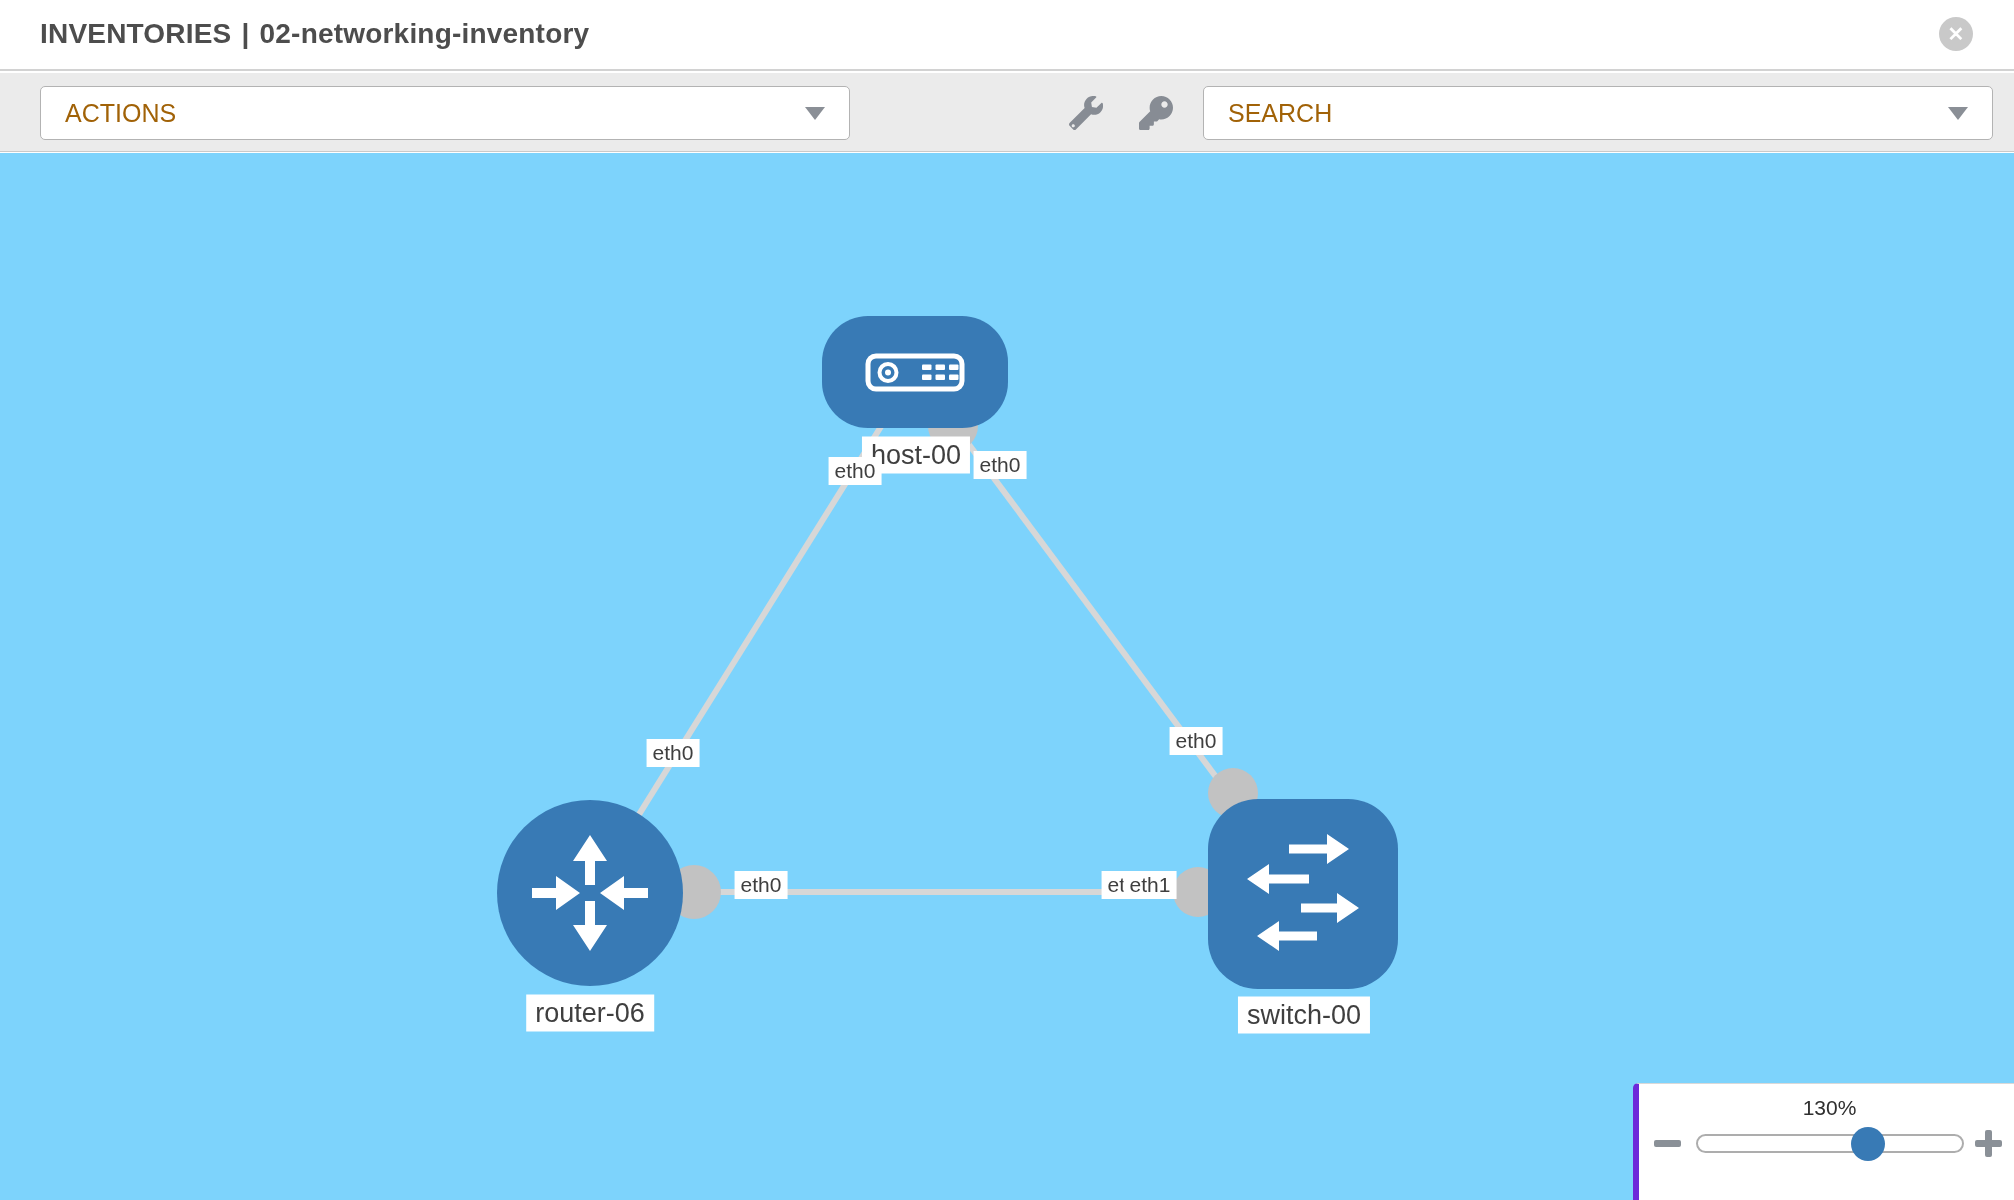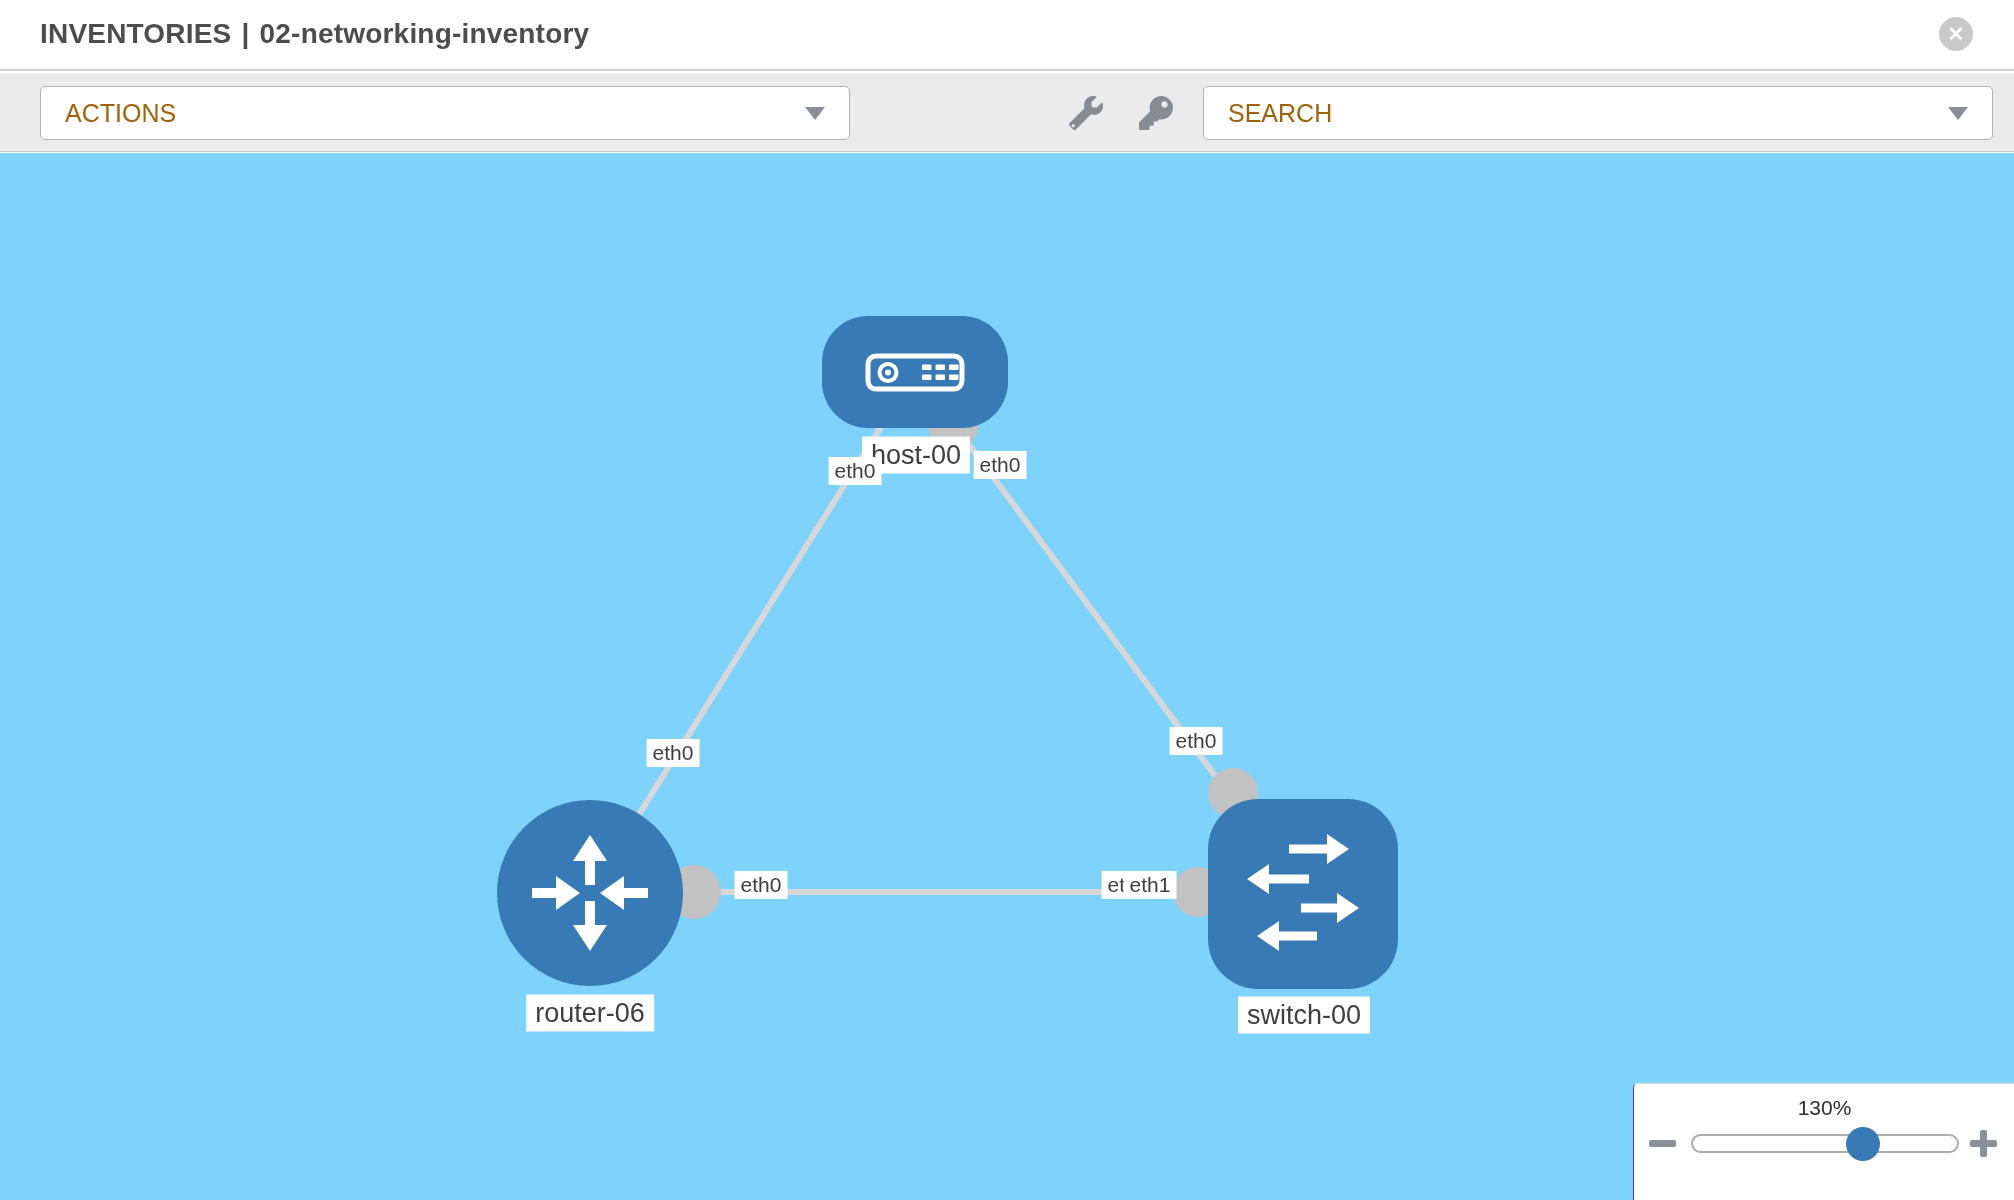--- a/index.html
+++ b/index.html
@@ -24,21 +24,21 @@
   .tool-btn svg{width:34px;height:34px;fill:#878c94;}
   .tool-wrench{left:1069px;}
   .tool-key{left:1139px;}
   
   .canvas{position:absolute;top:153px;left:0;width:2014px;height:1047px;background:#7dd3fc;}
   .graph-svg{position:absolute;top:0;left:0;}
   .glabel{position:absolute;transform:translate(-50%,-50%);background:#ffffff;color:#3f3f3f;white-space:nowrap;}
   .node-label{font-size:27px;padding:3px 9px;}
   .eth-label{font-size:21px;padding:2px 6px;text-align:right;}
   
-  .zoom-panel{position:absolute;right:0;bottom:0;width:381px;height:117px;background:#fff;border-top:1px solid #d9d9d9;border-left:1px solid #6d28d9;border-top-left-radius:5px;box-sizing:border-box;}
+  .zoom-panel{position:absolute;right:0;bottom:0;width:381px;height:117px;background:#fff;border-top:1px solid #d9d9d9;border-left:6px solid #6d28d9;border-top-left-radius:5px;box-sizing:border-box;}
   .zoom-level{position:absolute;left:0;top:12px;width:381px;text-align:center;font-size:21px;color:#2f2f2f;}
   .zoom-track{position:absolute;left:57px;top:50px;width:268px;height:19px;border:2px solid #adadad;border-radius:12px;background:#fff;box-sizing:border-box;cursor:pointer;}
   .zoom-thumb{position:absolute;left:212px;top:43px;width:34px;height:34px;border-radius:50%;background:#387ab5;cursor:grab;}
   .zbar{position:absolute;background:#8a9097;border-radius:2px;}
   .zoom-minus{left:15px;top:56px;width:27px;height:7px;cursor:pointer;}
   .zoom-plus-h{left:336px;top:56px;width:27px;height:7px;cursor:pointer;}
   .zoom-plus-v{left:346px;top:46px;width:7px;height:27px;cursor:pointer;}
 </style>
 </head>
 <body>

